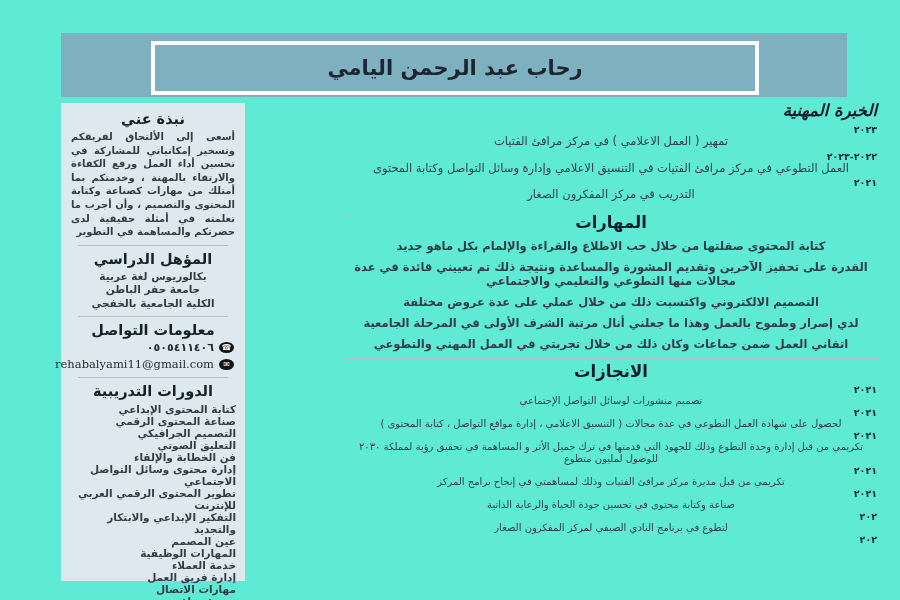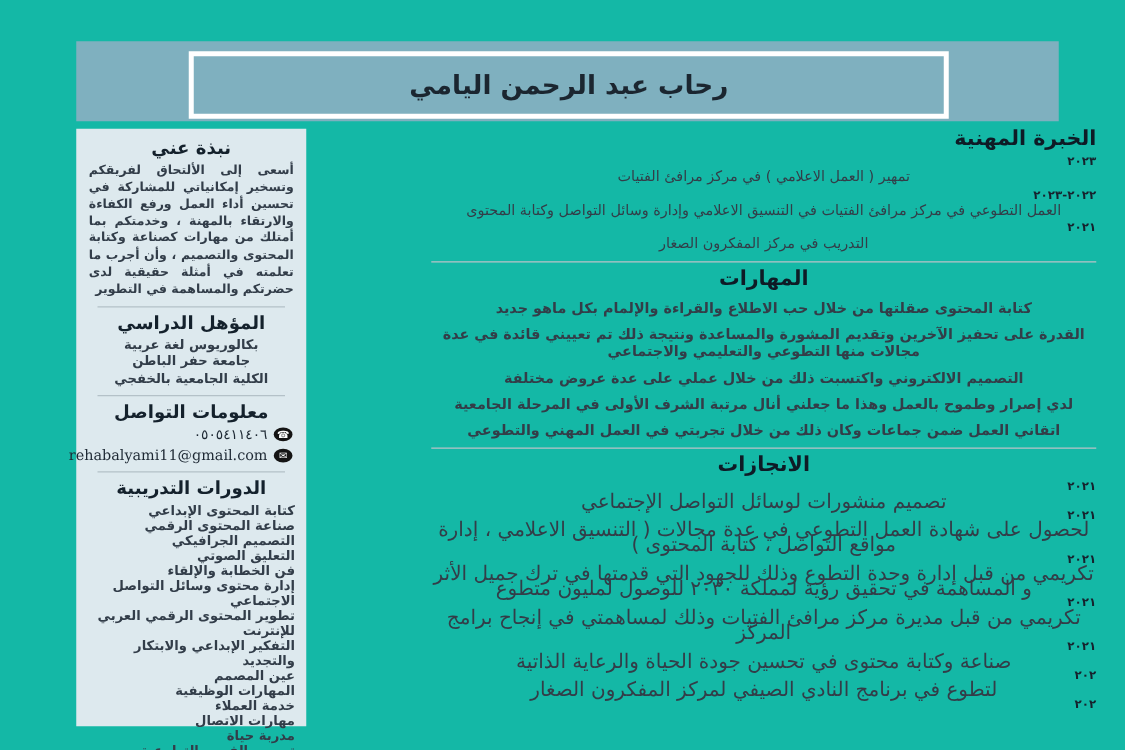--- a/index.html
+++ b/index.html
@@ -1,45 +1,45 @@
 <!DOCTYPE html>
 <html lang="ar"><head>
 <meta charset="utf-8">
 <style>
   html,body{margin:0;padding:0;}
   body{width:900px;height:600px;background:#ffffff;font-family:"DejaVu Sans",sans-serif;overflow:hidden;}
-  .page{position:absolute;left:0;top:0;width:900px;height:600px;background:#14b8a6;}
+  .page{position:absolute;left:0;top:0;width:900px;height:600px;background:#5eead4;}
 
   
   .banner{position:absolute;left:61px;top:33px;width:786px;height:64px;background:#7fb0bf;}
   .banner-frame{position:absolute;left:90px;top:8px;width:600px;height:46px;border:4px solid #ffffff;display:flex;align-items:center;justify-content:center;}
   .name{font-size:21px;font-weight:bold;color:#1b2630;letter-spacing:.5px;white-space:nowrap;}
 
   
   .sidebar{position:absolute;left:61px;top:103px;width:184px;height:478px;background:#dde9ee;box-sizing:border-box;padding:5px 9px 4px;direction:rtl;text-align:center;color:#2e3944;}
   .sb-title{font-size:14.5px;font-weight:bold;color:#14212c;margin:3px 0 3px;}
   .about-text{font-size:10px;font-weight:bold;line-height:13.6px;text-align:justify;text-align-last:right;margin:1px 1px 0;color:#323d49;}
   .sb-divider{border:0;border-top:1px solid #b4c1c8;margin:6px 8px 5px;}
   .edu-line{font-size:10.5px;font-weight:bold;line-height:13.5px;color:#323d49;}
   .contact-row{display:flex;align-items:center;justify-content:flex-start;gap:5px;direction:rtl;margin:2px 0 3px;padding-right:2px;}
   .c-icon{flex:0 0 auto;width:15px;height:11px;background:#141414;color:#ffffff;border-radius:50%;font-size:8px;line-height:11px;text-align:center;display:inline-block;}
-  .phone-text{font-size:11px;font-weight:normal;color:#1d2833;direction:ltr;}
+  .phone-text{font-size:11px;font-weight:bold;color:#1d2833;direction:ltr;}
   .email-text{font-size:11.5px;font-weight:normal;color:#1d2833;font-family:"DejaVu Serif",serif;direction:ltr;}
   .course{font-size:10.5px;font-weight:bold;line-height:12px;color:#323d49;}
   .courses-list{margin-top:4px;text-align:right;}
 
   
   .main{position:absolute;left:345px;top:101px;width:532px;direction:rtl;}
   .sec-title{font-size:16.5px;font-weight:bold;color:#0e1b26;margin:0 0 4px;}
-  .t-right{text-align:right;}
+  .t-right{text-align:right;font-style:italic;}
   .t-center{text-align:center;}
   .yr{font-size:9.5px;font-weight:bold;color:#16222d;text-align:right;line-height:11px;margin-top:2px;}
   .tx{font-size:11.5px;font-weight:normal;color:#333d48;text-align:center;line-height:13.5px;}
   .ach .yr{margin-top:1px;line-height:10px;}
-  .ach .tx{font-size:16px;line-height:12px;}
+  .ach .tx{font-size:10px;line-height:12px;}
   .skill{font-size:11.5px;font-weight:bold;color:#333d48;text-align:center;line-height:14px;margin:7px 0;}
   .divider{border:0;border-top:1px solid #b9c2c8;margin:7px 0 3px;}
   .xp-block{margin-top:2px;}
 </style>
 </head>
 <body>
 
 <div class="page">
 
   <div class="banner">
@@ -76,20 +76,21 @@
       <div class="course">صناعة المحتوى الرقمي</div>
       <div class="course">التصميم الجرافيكي</div>
       <div class="course">التعليق الصوتي</div>
       <div class="course">فن الخطابة والإلقاء</div>
       <div class="course">إدارة محتوى وسائل التواصل الاجتماعي</div>
       <div class="course">تطوير المحتوى الرقمي العربي للإنترنت</div>
       <div class="course">التفكير الإبداعي والابتكار والتجديد</div>
       <div class="course">عين المصمم</div>
       <div class="course">المهارات الوظيفية</div>
       <div class="course">خدمة العملاء</div>
+      <div class="course">إدارة فريق العمل</div>
       <div class="course">مهارات الاتصال</div>
       <div class="course">مدربة حياة</div>
       <div class="course">تصميم الفرص التطوعية</div>
       <div class="course">التخطيط الشخصي وإدارة الوقت</div>
     </div>
   </aside>
 
   <main class="main">
     <h1 class="sec-title t-right">الخبرة المهنية</h1>
     <div class="xp-block">

